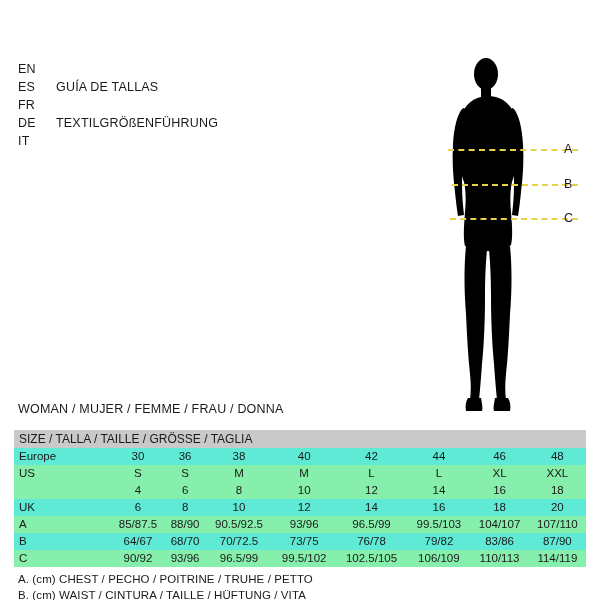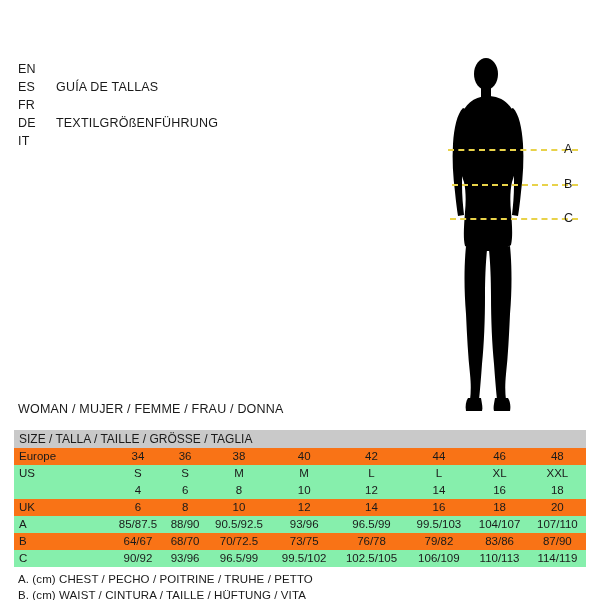--- a/index.html
+++ b/index.html
@@ -108,21 +108,21 @@
     text-align: left;
     padding-left: 5px;
     font-size: 12px;
     height: 18px;
     line-height: 18px;
   }
   tr.shaded {
     background: #86efac;
   }
   tr.plain {
-    background: #f97316;
+    background: #5eead4;
   }
 
   
   .notes {
     position: absolute;
     left: 18px;
     top: 528px;
     width: 560px;
   }
   .note-row {
@@ -232,21 +232,21 @@
 
   <div class="woman-head">WOMAN / MUJER / FEMME / FRAU / DONNA</div>
 
   <table class="size-table">
     <tbody>
       <tr class="header-row">
         <td colspan="9">SIZE / TALLA / TAILLE / GRÖSSE / TAGLIA</td>
       </tr>
       <tr class="plain">
         <td class="rowlabel">Europe</td>
-        <td>34</td>
+        <td>30</td>
         <td>36</td>
         <td>38</td>
         <td>40</td>
         <td>42</td>
         <td>44</td>
         <td>46</td>
         <td>48</td>
       </tr>
       <tr class="shaded">
         <td class="rowlabel">US</td>

